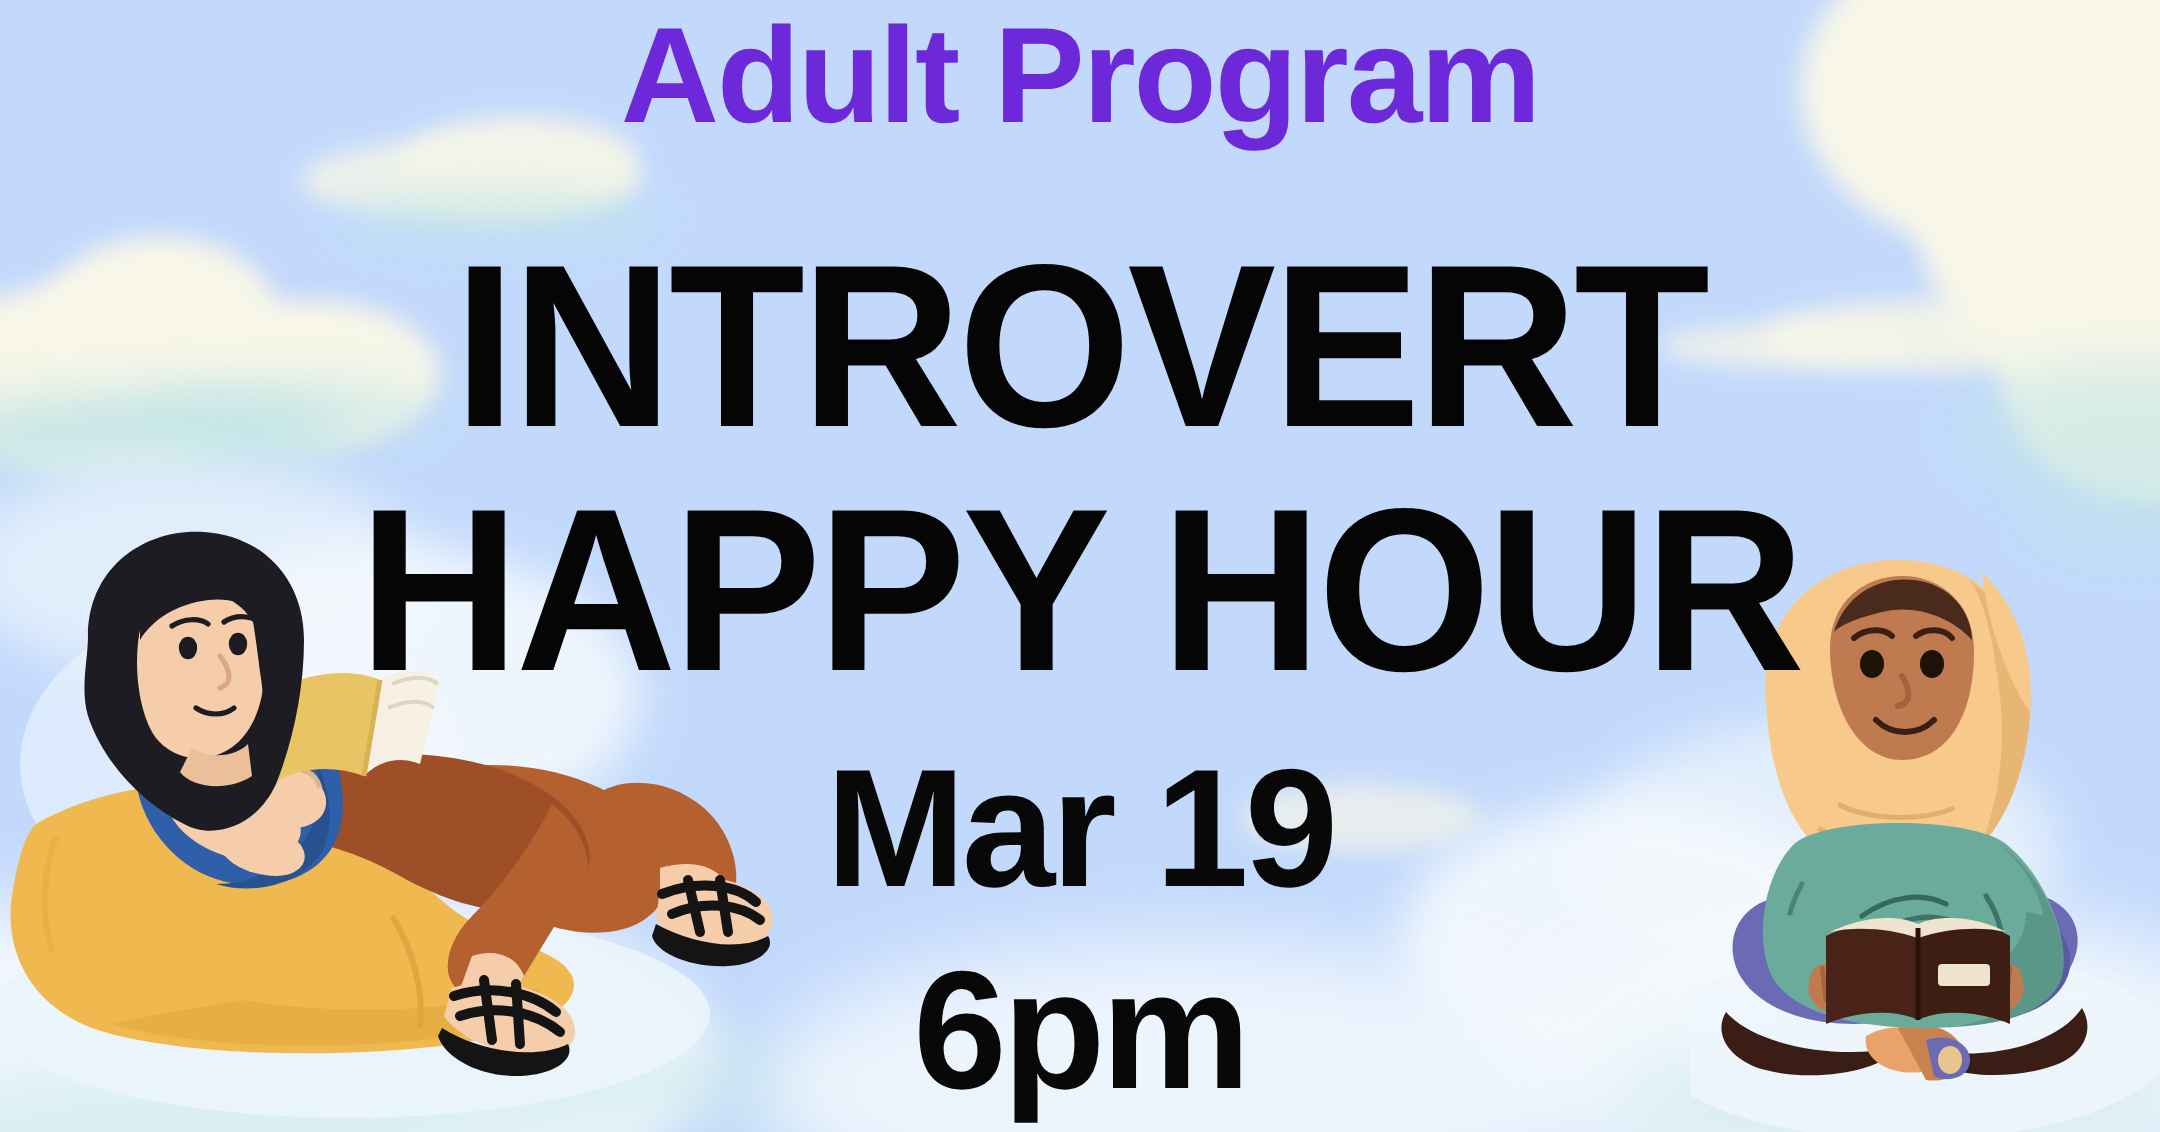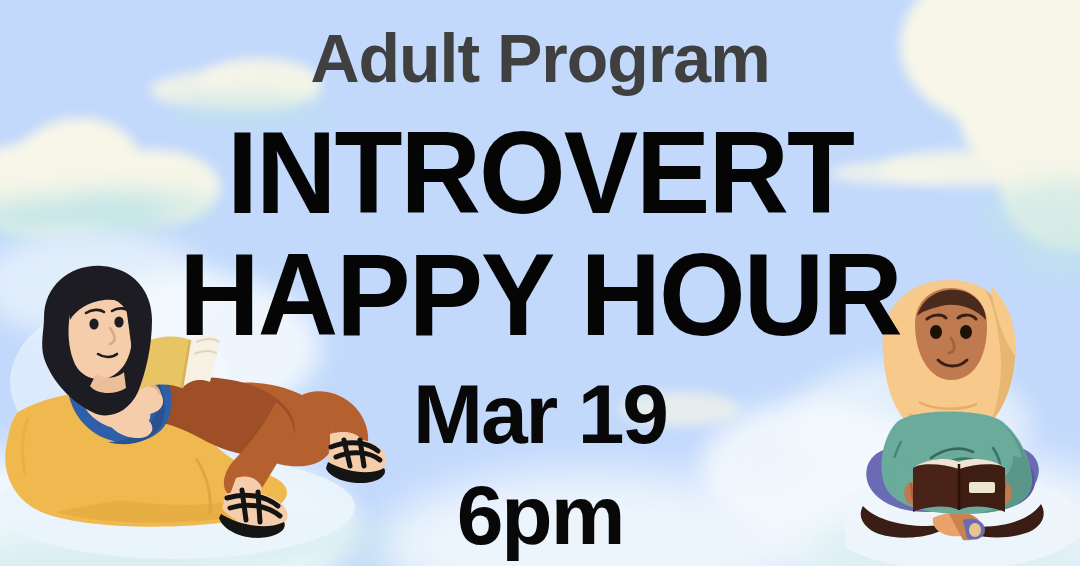--- a/index.html
+++ b/index.html
@@ -45,28 +45,28 @@
     position: absolute;
     left: 0;
     top: 0;
     width: 1080px;
     text-align: center;
     z-index: 40;
   }
 
   .kicker {
     position: absolute;
-    top: 24px;
+    top: 4px;
     left: 0;
     width: 1080px;
     font-size: 68px;
     font-weight: 700;
     line-height: 1;
     letter-spacing: -1px;
-    color: #404040;
+    color: #6d28d9;
   }
 
   .headline {
     position: absolute;
     left: 0;
     width: 1080px;
     font-size: 116px;
     font-weight: 700;
     line-height: 0.95;
     letter-spacing: -2px;

